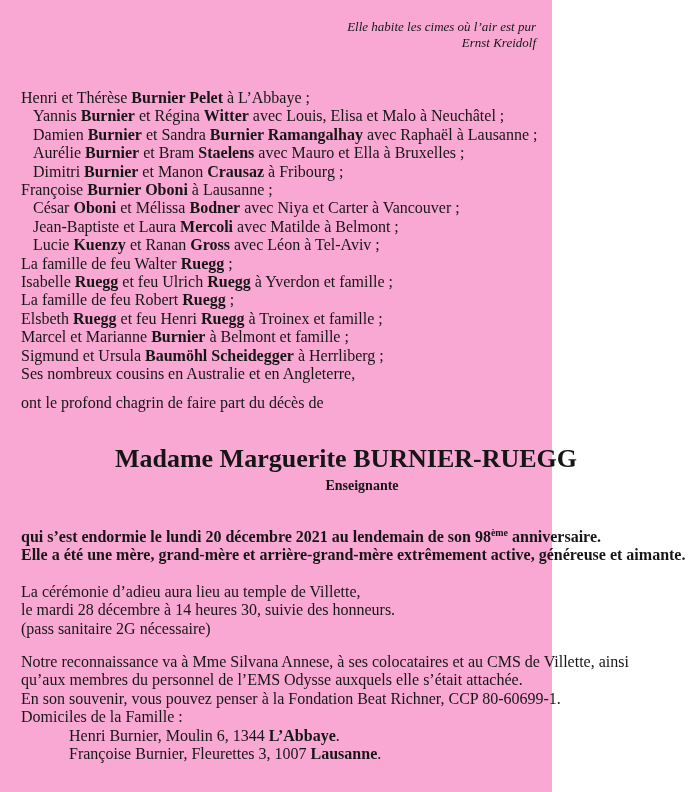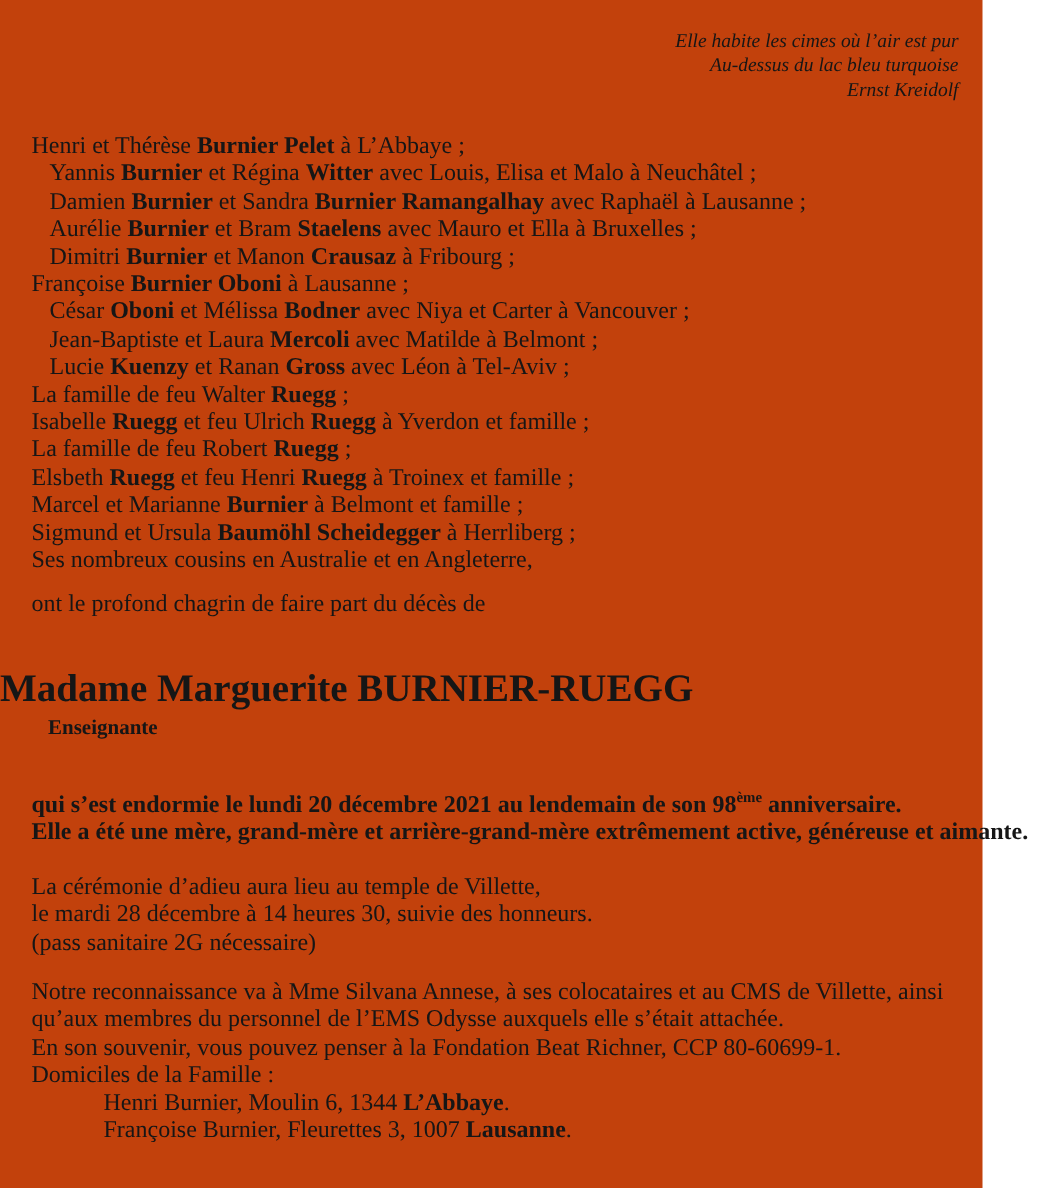--- a/index.html
+++ b/index.html
@@ -3,21 +3,21 @@
 <meta charset="utf-8">
 <style>
   html, body { margin: 0; padding: 0; }
   body {
     width: 692px; height: 792px;
     background: #ffffff;
     font-family: "Liberation Serif", "DejaVu Serif", serif;
     color: #161616;
     overflow: hidden;
   }
-  .page { position: relative; width: 655px; height: 792px; background: #c2410c; }
+  .page { position: relative; width: 552px; height: 792px; background: #f9a8d4; }
 
   .line { white-space: nowrap; }
   .b { font-weight: bold; margin-top: 24px; }
   sup { font-size: 62%; vertical-align: super; line-height: 0; }
 
   .ind1 { margin-left: 12px; }
   .ind2 { margin-left: 48px; }
 
   .epigraph {
     position: absolute; top: 19px; right: 16px;
@@ -30,33 +30,33 @@
     font-size: 16px; line-height: 18.4px;
   }
   .family   { top: 89px; }
   .announce { top: 394px; }
   .life     { top: 528px; font-weight: bold; }
   .ceremony { top: 583px; font-family: Liberation Serif, serif; }
   .ack      { top: 653px; }
 
   .title-block {
     position: absolute; top: 444px; left: 0; width: 692px;
+    text-align: center;
   }
   .deceased-name { font-size: 26px; line-height: 30px; font-weight: bold; }
   .deceased-role { font-size: 14px; line-height: 17px; font-weight: bold; margin-top: 3px; margin-left: 32px; }
 </style>
 </head>
 <body style="background: rgb(255, 255, 255); color: rgb(22, 22, 22);">
 
 <div class="page">
 
   <div class="epigraph">
     <div>
         <div class="line"><span>Elle habite les cimes où l’air est pur</span></div>
-        <div class="line"><span>Au-dessus du lac bleu turquoise</span></div>
       </div>
     <div class="line">Ernst Kreidolf</div>
   </div>
 
   <div class="block family">
       <div class="line"><span>Henri et Thérèse </span><span class="b">Burnier Pelet</span><span> à L’Abbaye ;</span></div>
       <div class="line ind1"><span>Yannis </span><span class="b">Burnier</span><span> et Régina </span><span class="b">Witter</span><span> avec Louis, Elisa et Malo à Neuchâtel ;</span></div>
       <div class="line ind1"><span>Damien </span><span class="b">Burnier</span><span> et Sandra </span><span class="b">Burnier Ramangalhay</span><span> avec Raphaël à Lausanne ;</span></div>
       <div class="line ind1"><span>Aurélie </span><span class="b">Burnier</span><span> et Bram </span><span class="b">Staelens</span><span> avec Mauro et Ella à Bruxelles ;</span></div>
       <div class="line ind1"><span>Dimitri </span><span class="b">Burnier</span><span> et Manon </span><span class="b">Crausaz</span><span> à Fribourg ;</span></div>

